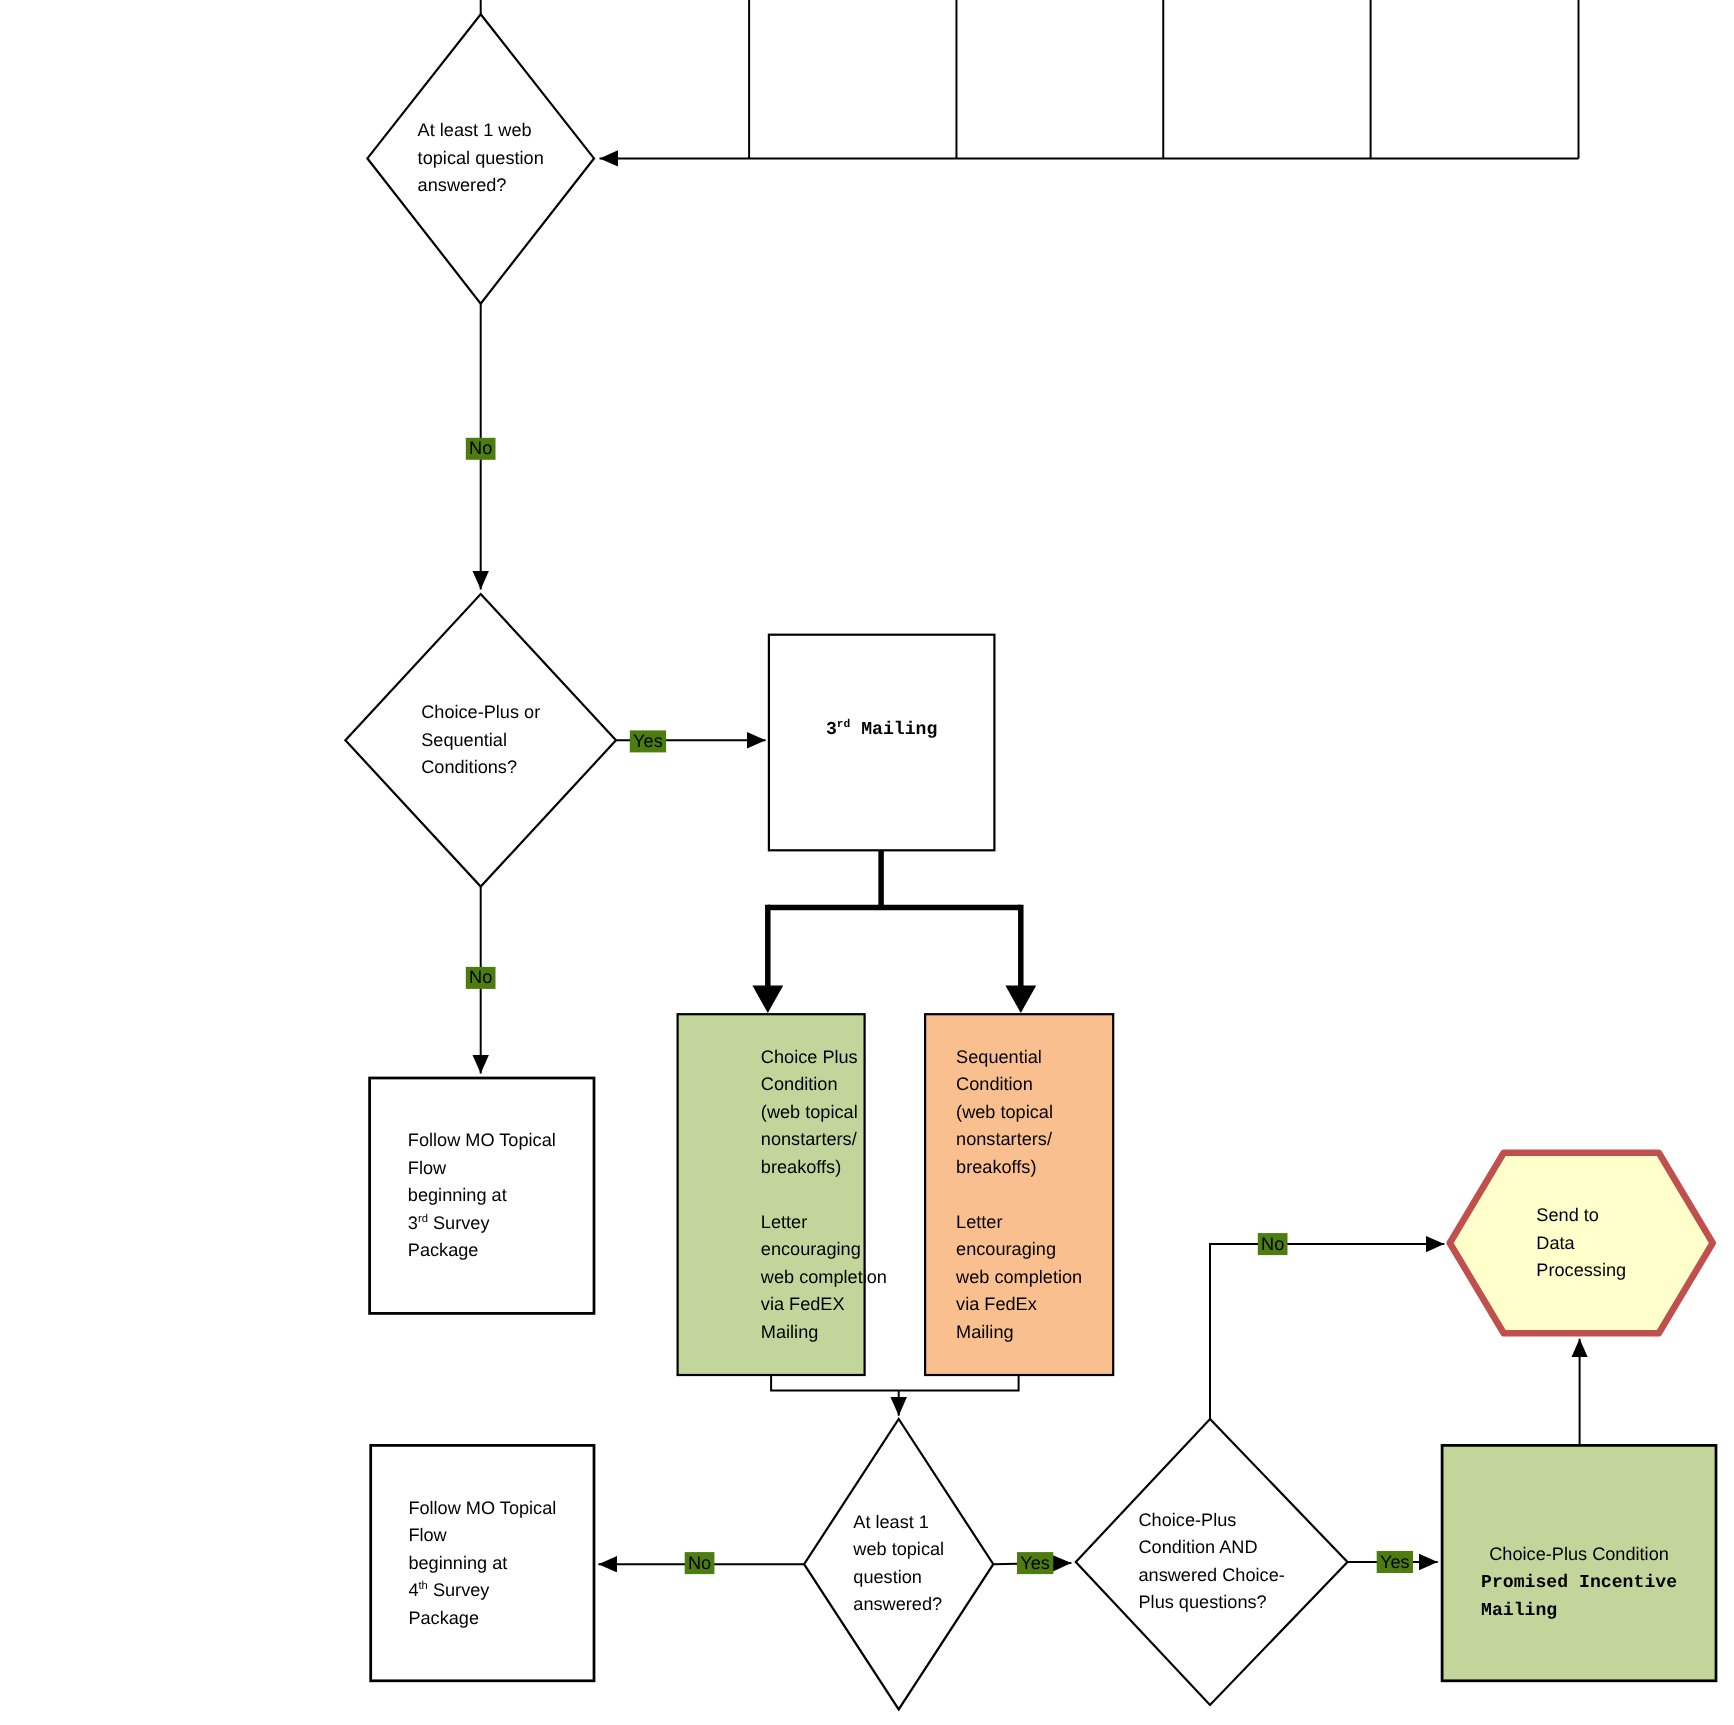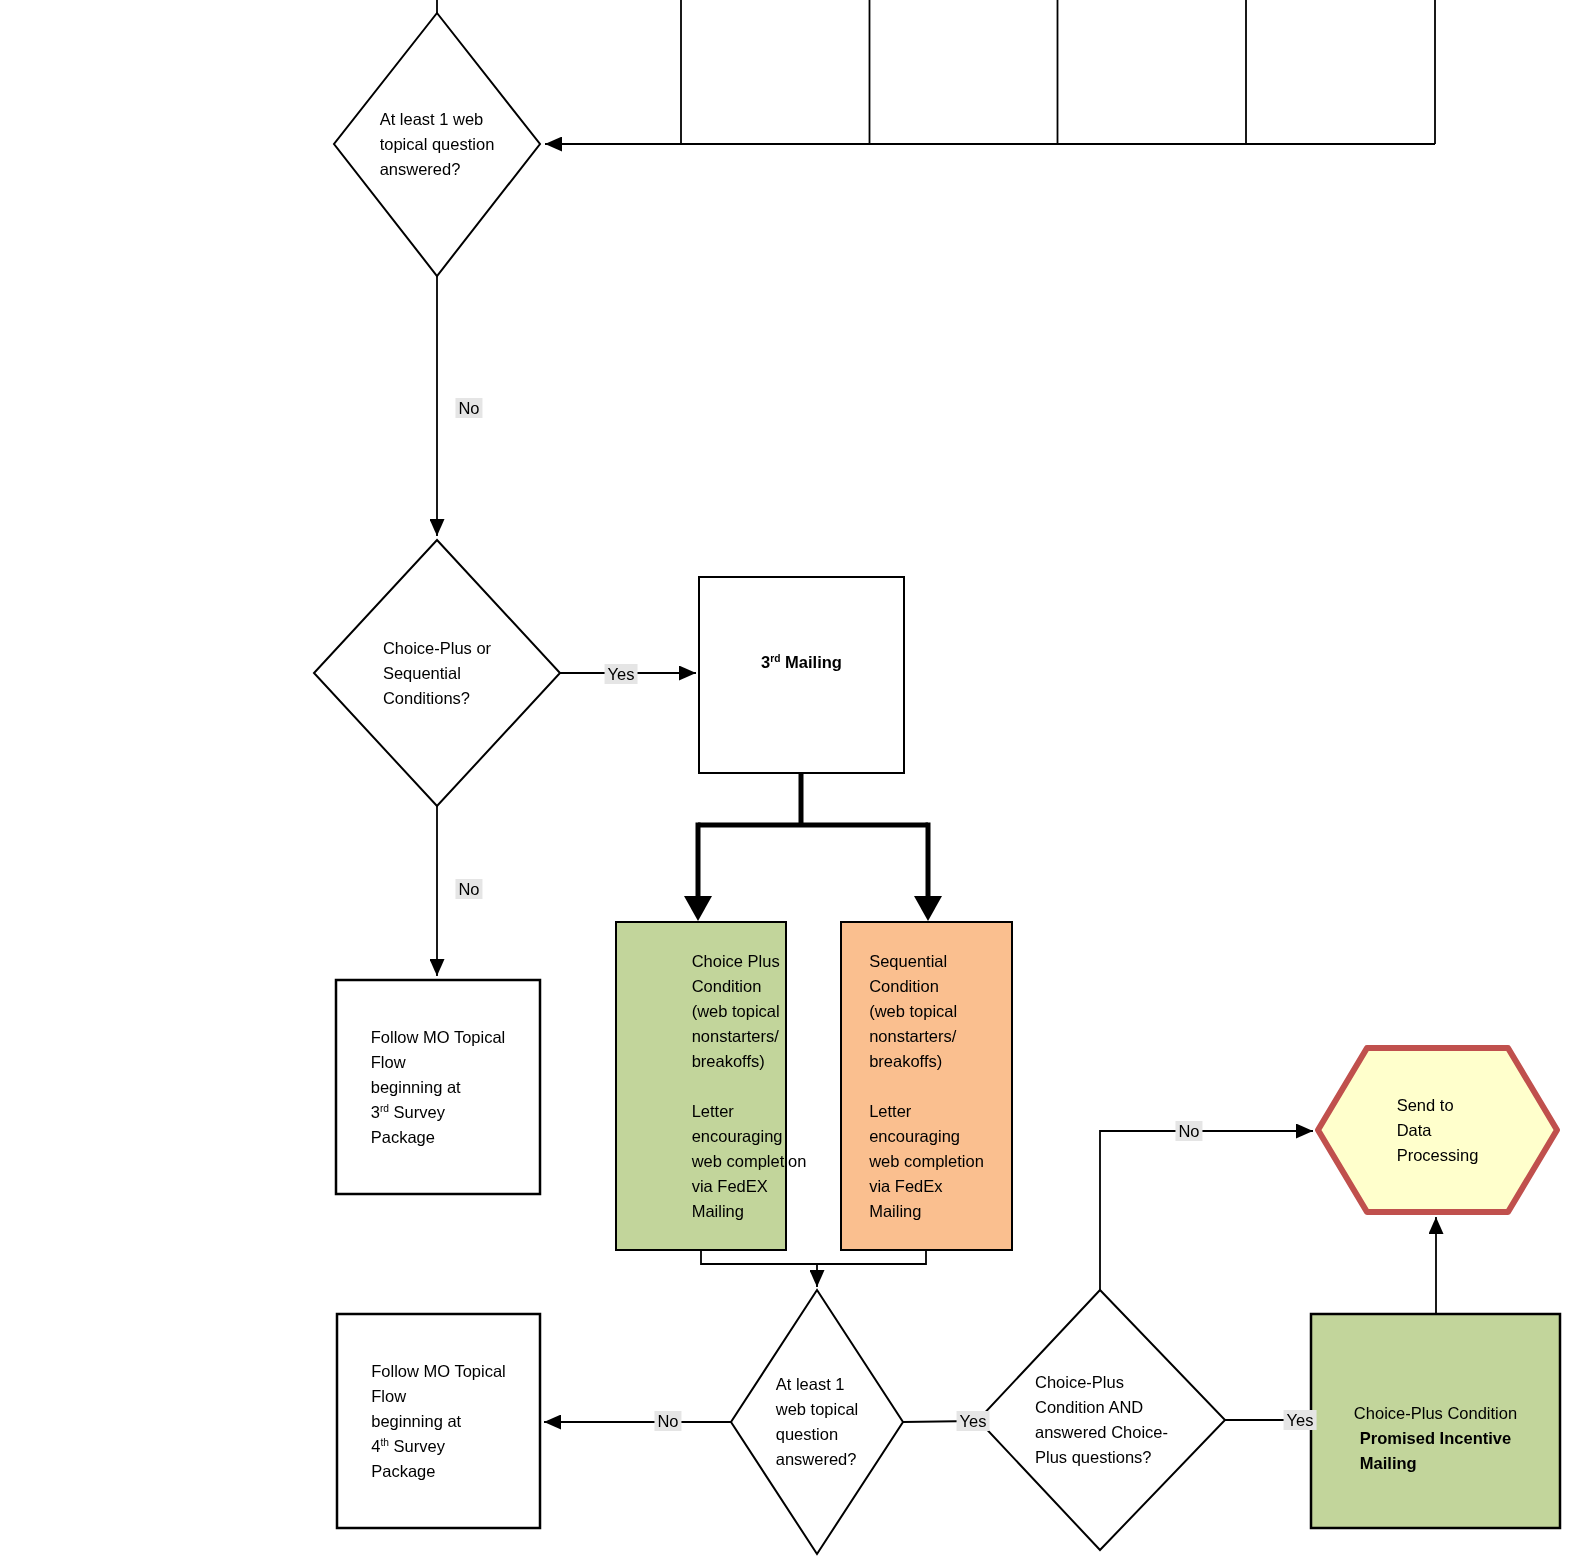--- a/index.html
+++ b/index.html
@@ -2,23 +2,23 @@
 <html><head>
 <meta charset="utf-8">
 <style>
   html,body{margin:0;padding:0;background:#fff;}
   .canvas{position:relative;width:1576px;height:1568px;overflow:hidden;
           font-family:"Liberation Sans","DejaVu Sans",sans-serif;color:#000;}
   svg.layer{position:absolute;left:0;top:0;}
   .txt{position:absolute;display:flex;align-items:center;justify-content:center;
        text-align:left;white-space:pre-line;font-size:16.5px;line-height:25px;}
   .col{flex-direction:column;}
-  .lbl{position:absolute;transform:translate(-50%,-50%);background:#e5e5e5;
-       padding:0 3px;font-size:16.5px;line-height:20px;white-space:nowrap;z-index:3;margin-left:32px;}
-  .bold{font-weight:bold;}
+  .lbl{position:absolute;transform:translate(-50%,-50%);background:#4d7c0f;
+       padding:0 3px;font-size:16.5px;line-height:20px;white-space:nowrap;z-index:3;}
+  .bold{font-weight:bold;font-family:Liberation Mono, monospace;}
   .spacer{height:25px;}
   sup{font-size:0.62em;vertical-align:super;line-height:0;}
 </style>
 </head>
 <body>
 
 <div class="canvas">
 
   <svg class="layer" width="1576" height="1568" viewBox="0 0 1576 1568">
     <defs>

